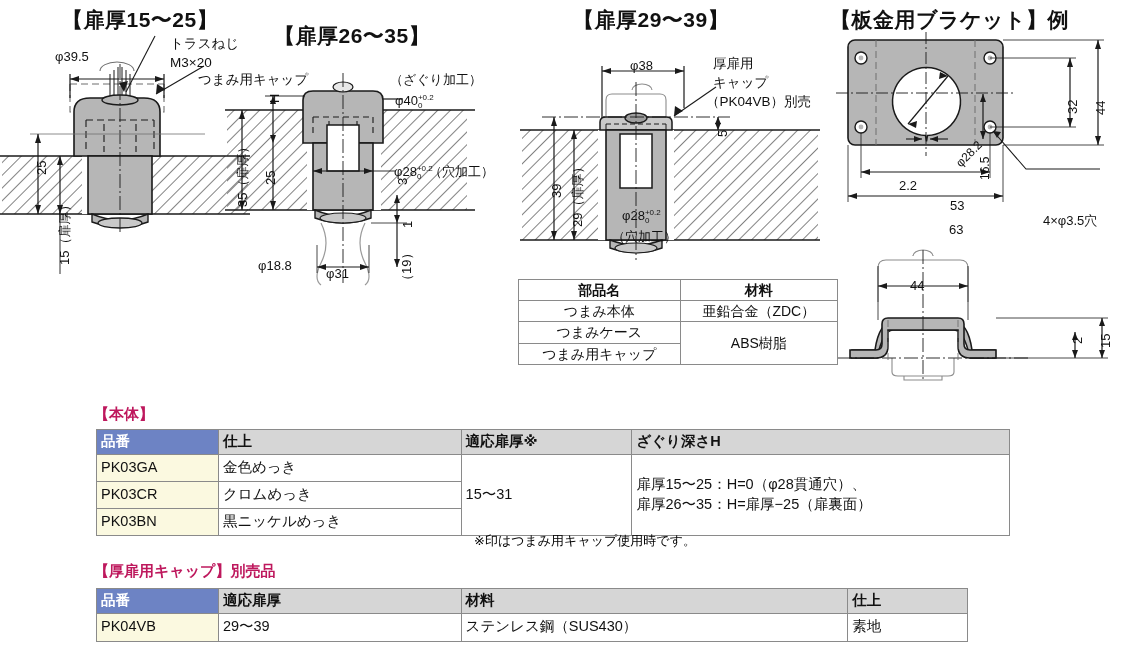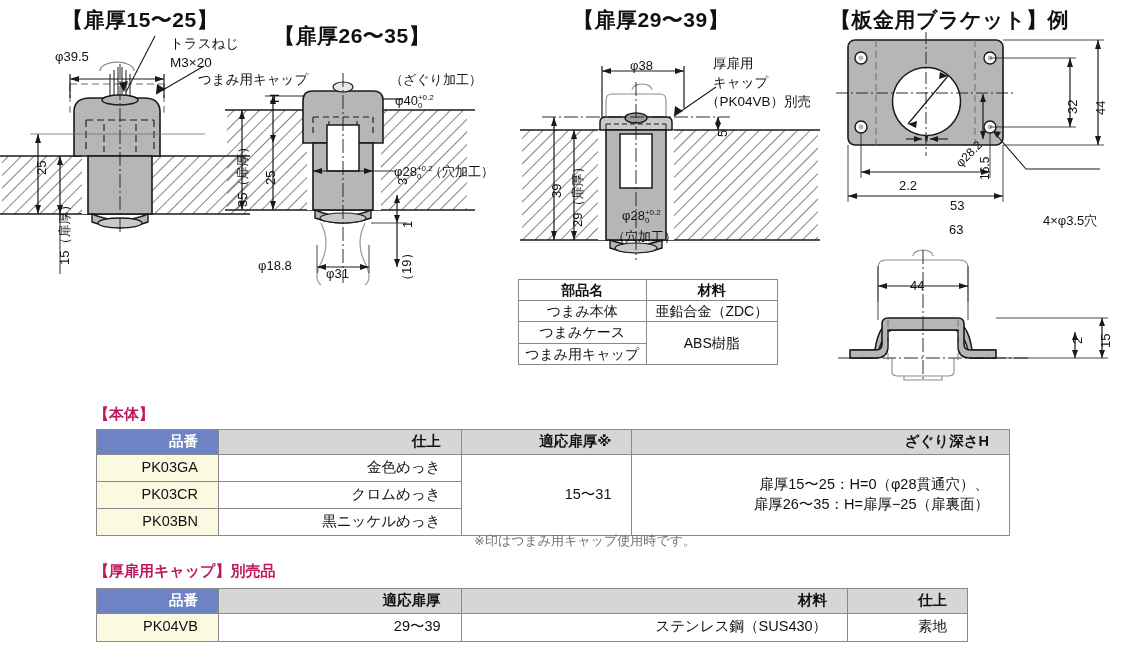--- a/index.html
+++ b/index.html
@@ -37,40 +37,40 @@
 
   
   table.spec {
     border-collapse: collapse;
     font-size: 14.5px;
     color: #111;
     background: #fff;
   }
   table.spec td, table.spec th {
     border: 1px solid #8a8a8a;
-    text-align: right;
+    text-align: left;
     vertical-align: middle;
     font-weight: 400;
-    padding: 2px 20px;
+    padding: 2px 4px;
     line-height: 1.35;
   }
   table.spec thead th {
     font-weight: 700;
     background: #d6d6d6;
     height: 24px;
   }
   table.spec thead th.pn {
     background: #6d83c4;
     color: #ffffff;
   }
   table.spec td.pn {
     background: #fbf9e0;
   }
   .note {
-    font-size: 13px; white-space: nowrap; color: #737373;
+    font-size: 13px; white-space: nowrap; color: #000000;
   }
 
   
   table.mat {
     border-collapse: collapse;
     font-size: 14px;
     color: #111;
   }
   table.mat td, table.mat th {
     border: 1px solid #8a8a8a;
@@ -517,21 +517,21 @@
       <line x1="166" y1="108" x2="278" y2="108" stroke-width=".8"></line>
     </g>
   </svg>
 </div>
 
 <div class="abs dim" style="left:910px; top:278px;">44</div>
 <div class="abs dim vert" style="left:1070px; top:344px; transform:rotate(-90deg);">2</div>
 <div class="abs dim vert" style="left:1098px; top:348px; transform:rotate(-90deg);">15</div>
 
 <div class="abs" style="left:518px; top:279px;">
-  <table class="mat" style="width:260px;">
+  <table class="mat" style="width:320px;">
     <thead>
       <tr>
         <th style="width:148px;">部品名</th>
         <th style="width:144px;">材料</th>
       </tr>
     </thead>
     <tbody>
       <tr>
         <td>つまみ本体</td>
         <td>亜鉛合金（ZDC）</td>

